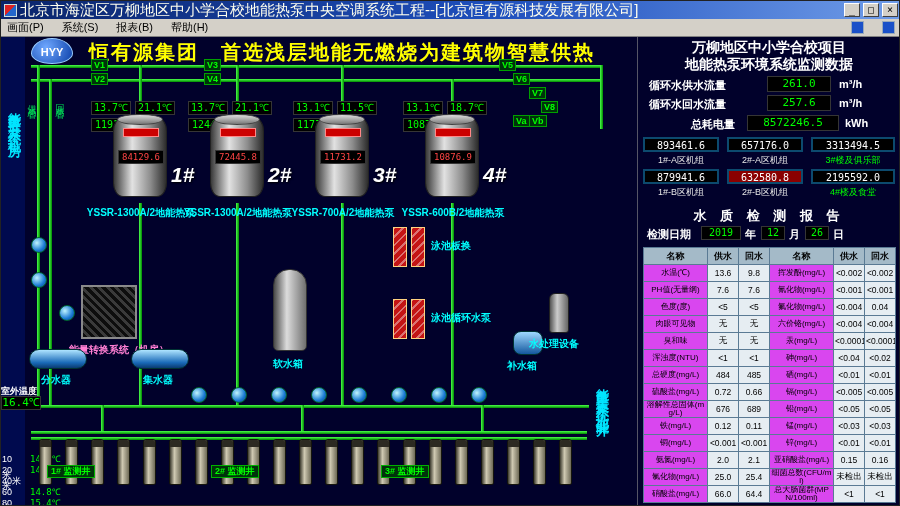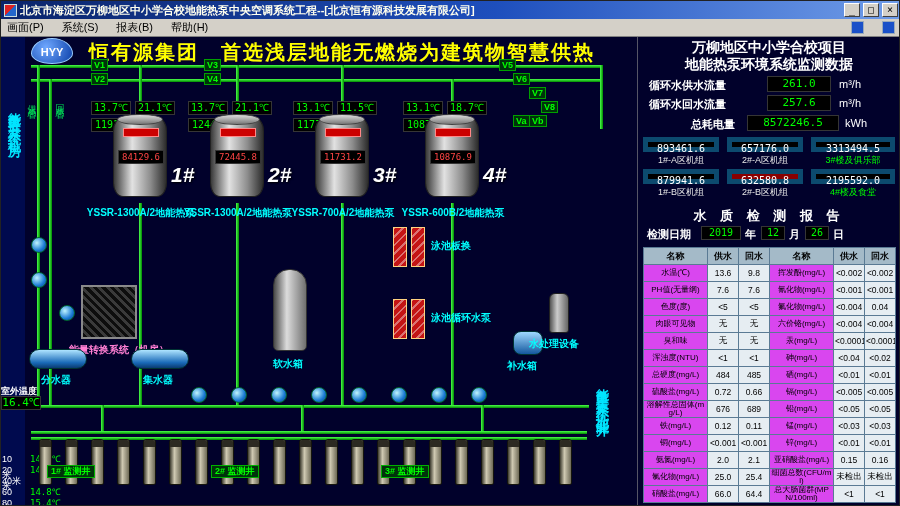--- a/index.html
+++ b/index.html
@@ -3,21 +3,21 @@
 <meta charset="utf-8">
 <style>
   *{box-sizing:border-box;margin:0;padding:0}
   html,body{width:900px;height:506px;background:#777;font-family:"Liberation Sans",sans-serif}
   .screen{position:relative;width:900px;height:506px;background:#01012b;overflow:hidden;border:1px solid #222}
 
   
   .titlebar{position:absolute;left:0;top:0;width:900px;height:18px;display:flex;align-items:center;gap:3px;
     padding:0 3px;background:linear-gradient(90deg,#0a246a,#1e4fbd 55%,#6f9ce8)}
   .title-icon{width:13px;height:13px;background:linear-gradient(135deg,#d22 50%,#26c 50%);border:1px solid #cdd}
-  .title-text{flex:1;color:#ffe;font-size:11px;font-weight:bold;white-space:nowrap;overflow:hidden}
+  .title-text{flex:1;color:#ffe;font-size:15px;font-weight:normal;white-space:nowrap;overflow:hidden}
   .win-btn{width:16px;height:14px;background:#d4d0c8;border:1px solid;border-color:#fff #404040 #404040 #fff;
     font-size:10px;line-height:11px;text-align:center;color:#000;font-family:"DejaVu Sans Mono",monospace}
 
   
   .menubar{position:absolute;left:0;top:18px;width:900px;height:18px;background:#d4d0c8;border-bottom:1px solid #808080;
     display:flex;align-items:center;gap:18px;padding:0 6px;font-size:11px;color:#000}
   .menu-spacer{flex:1}
   .panel-sq{width:13px;height:13px;background:#1a50c8;border:1px solid #9ab}
 
   
@@ -84,23 +84,23 @@
   .depth-row{position:absolute;left:0;width:46px;display:flex;gap:18px;font-size:9px;line-height:16px}
   .depth-d{color:#fff}
   .depth-t{color:#00ff00;font-family:"DejaVu Sans Mono",monospace}
   .outdoor-label{position:absolute;left:0;top:348px;color:#fff;font-size:9px;font-weight:bold}
   .outdoor-led{left:0;top:359px;width:40px;font-size:11px}
 
   
   .right-panel{position:absolute;left:636px;top:0;width:264px;height:470px;border-left:1px solid #556}
   .rp-title{position:absolute;left:636px;width:264px;text-align:center;color:#fff;font-size:14px;font-weight:bold;white-space:nowrap}
   .flow-label{position:absolute;color:#fff;font-size:11px;font-weight:bold;white-space:nowrap}
-  .flow-unit{position:absolute;color:#fff;font-size:11px;font-weight:normal}
+  .flow-unit{position:absolute;color:#fff;font-size:11px;font-weight:bold}
   .flow-led{font-size:11px;height:16px;line-height:14px}
-  .meter{background:#000;border:5px solid #0c4a6e;color:#fff;font-family:"DejaVu Sans Mono",monospace;
+  .meter{background:#000;border:2px solid #0c4a6e;color:#fff;font-family:"DejaVu Sans Mono",monospace;
     font-size:10px;line-height:13px;height:15px;text-align:center;position:absolute}
   .meter.alert{background:#8a0000;color:#fff}
   .meter-label{position:absolute;font-size:9px;color:#e8e8e8;text-align:center;white-space:nowrap}
   .meter-label.grn{color:#00ff00}
   .report-title{position:absolute;left:636px;top:170px;width:264px;text-align:center;color:#fff;
     font-size:13px;font-weight:bold;letter-spacing:5px}
   .date-text{position:absolute;color:#fff;font-size:11px;font-weight:bold}
 
   table.wq{position:absolute;left:642px;top:210px;width:252px;border-collapse:collapse;table-layout:fixed;
     background:#b9c7d1;border:1px solid #44627c}

